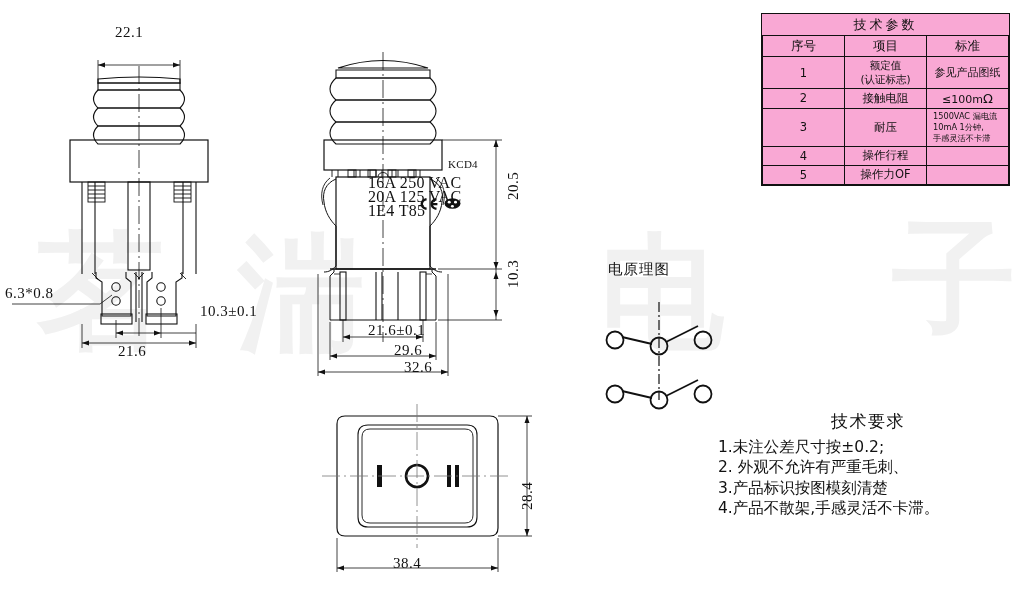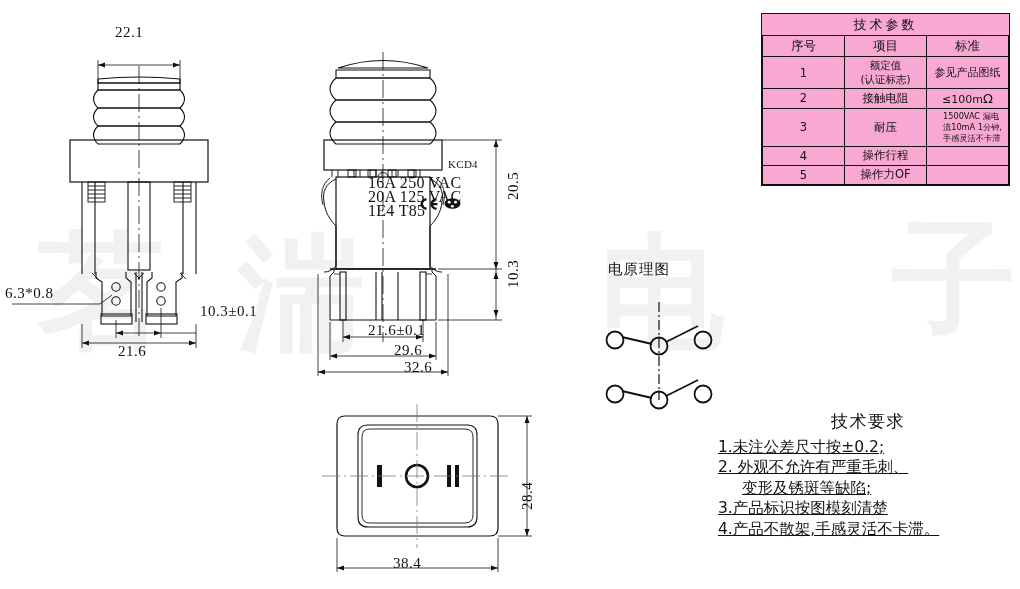--- a/index.html
+++ b/index.html
@@ -102,21 +102,21 @@
     border-right: none;
   }
   #spec-table td.colhead { font-size: 12.5px; }
   #spec-table td.no  { width: 13%; }
   #spec-table td.item { width: 30%; }
   #spec-table td.std { width: 57%; }
   #spec-table td.tiny {
     font-size: 8.2px;
     line-height: 1.35;
     text-align: left;
-    padding-left: 16px;
+    padding-left: 6px;
     letter-spacing: 0;
   }
   #spec-table td.mid { font-size: 11px; }
   #spec-table td.two-line {
     font-size: 10.5px;
     line-height: 1.3;
     letter-spacing: 0;
     margin-left: 40px;
   }
 
@@ -132,21 +132,20 @@
   #tech-req .tr-title {
     text-align: center;
     font-size: 17px;
     letter-spacing: 1.5px;
     margin-bottom: 4px;
   }
   #tech-req .tr-line {
     font-size: 15.5px;
     line-height: 1.32;
     white-space: nowrap;
-    text-decoration: underline;
   }
   #tech-req .tr-line.indent { padding-left: 24px; }
 
   
   #circuit-title {
     position: absolute;
     left: 608px; top: 260px;
     font-family: "DejaVu Sans", sans-serif;
     font-size: 14.5px;
     letter-spacing: 1px;
@@ -475,16 +474,15 @@
         <td class="std"></td>
       </tr>
     </tbody>
   </table>
 </div>
 
 <div id="tech-req">
   <div class="tr-title">技术要求</div>
   <div class="tr-line">1.未注公差尺寸按±0.2;</div>
   <div class="tr-line">2. 外观不允许有严重毛刺、</div>
-  <div class="tr-line indent">变形及锈斑等缺陷;</div>
   <div class="tr-line">3.产品标识按图模刻清楚</div>
   <div class="tr-line">4.产品不散架,手感灵活不卡滞。</div>
 </div>
 
 </body></html>

